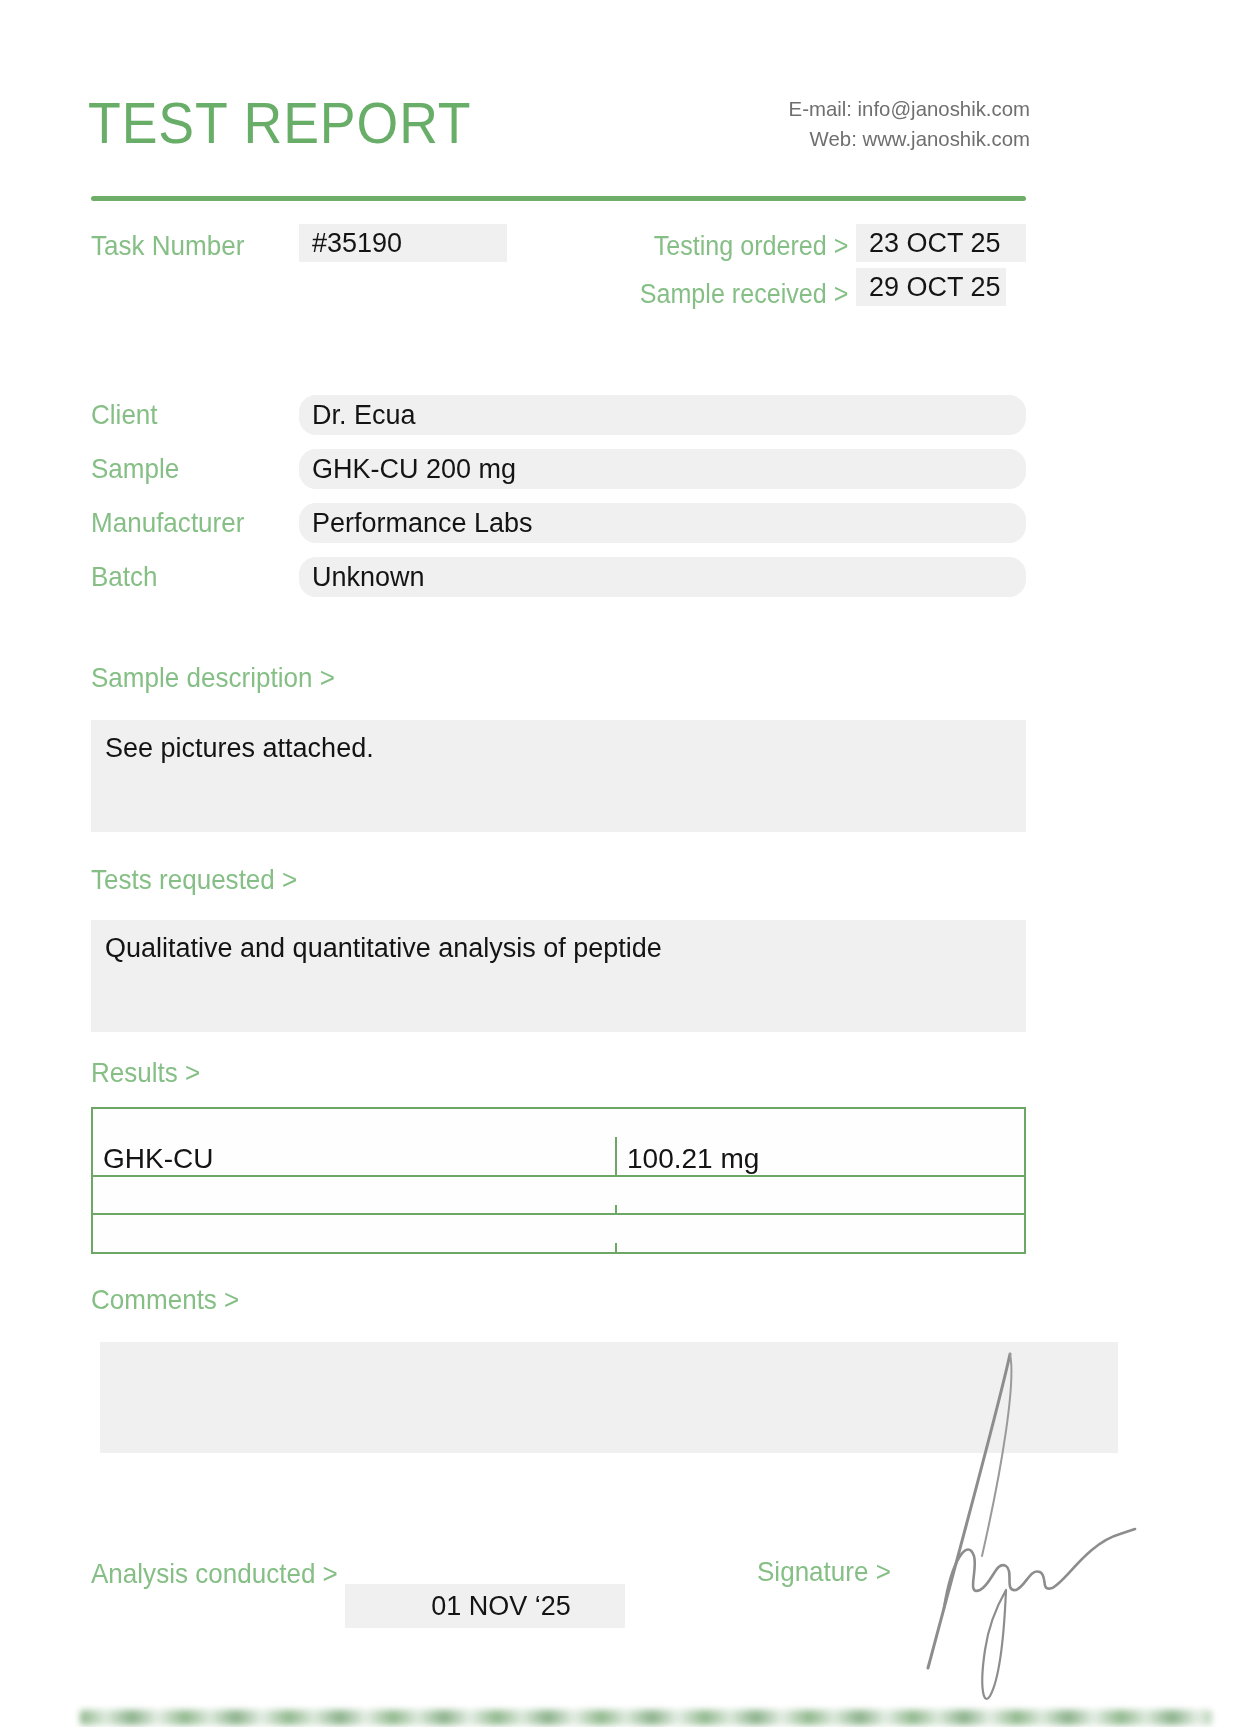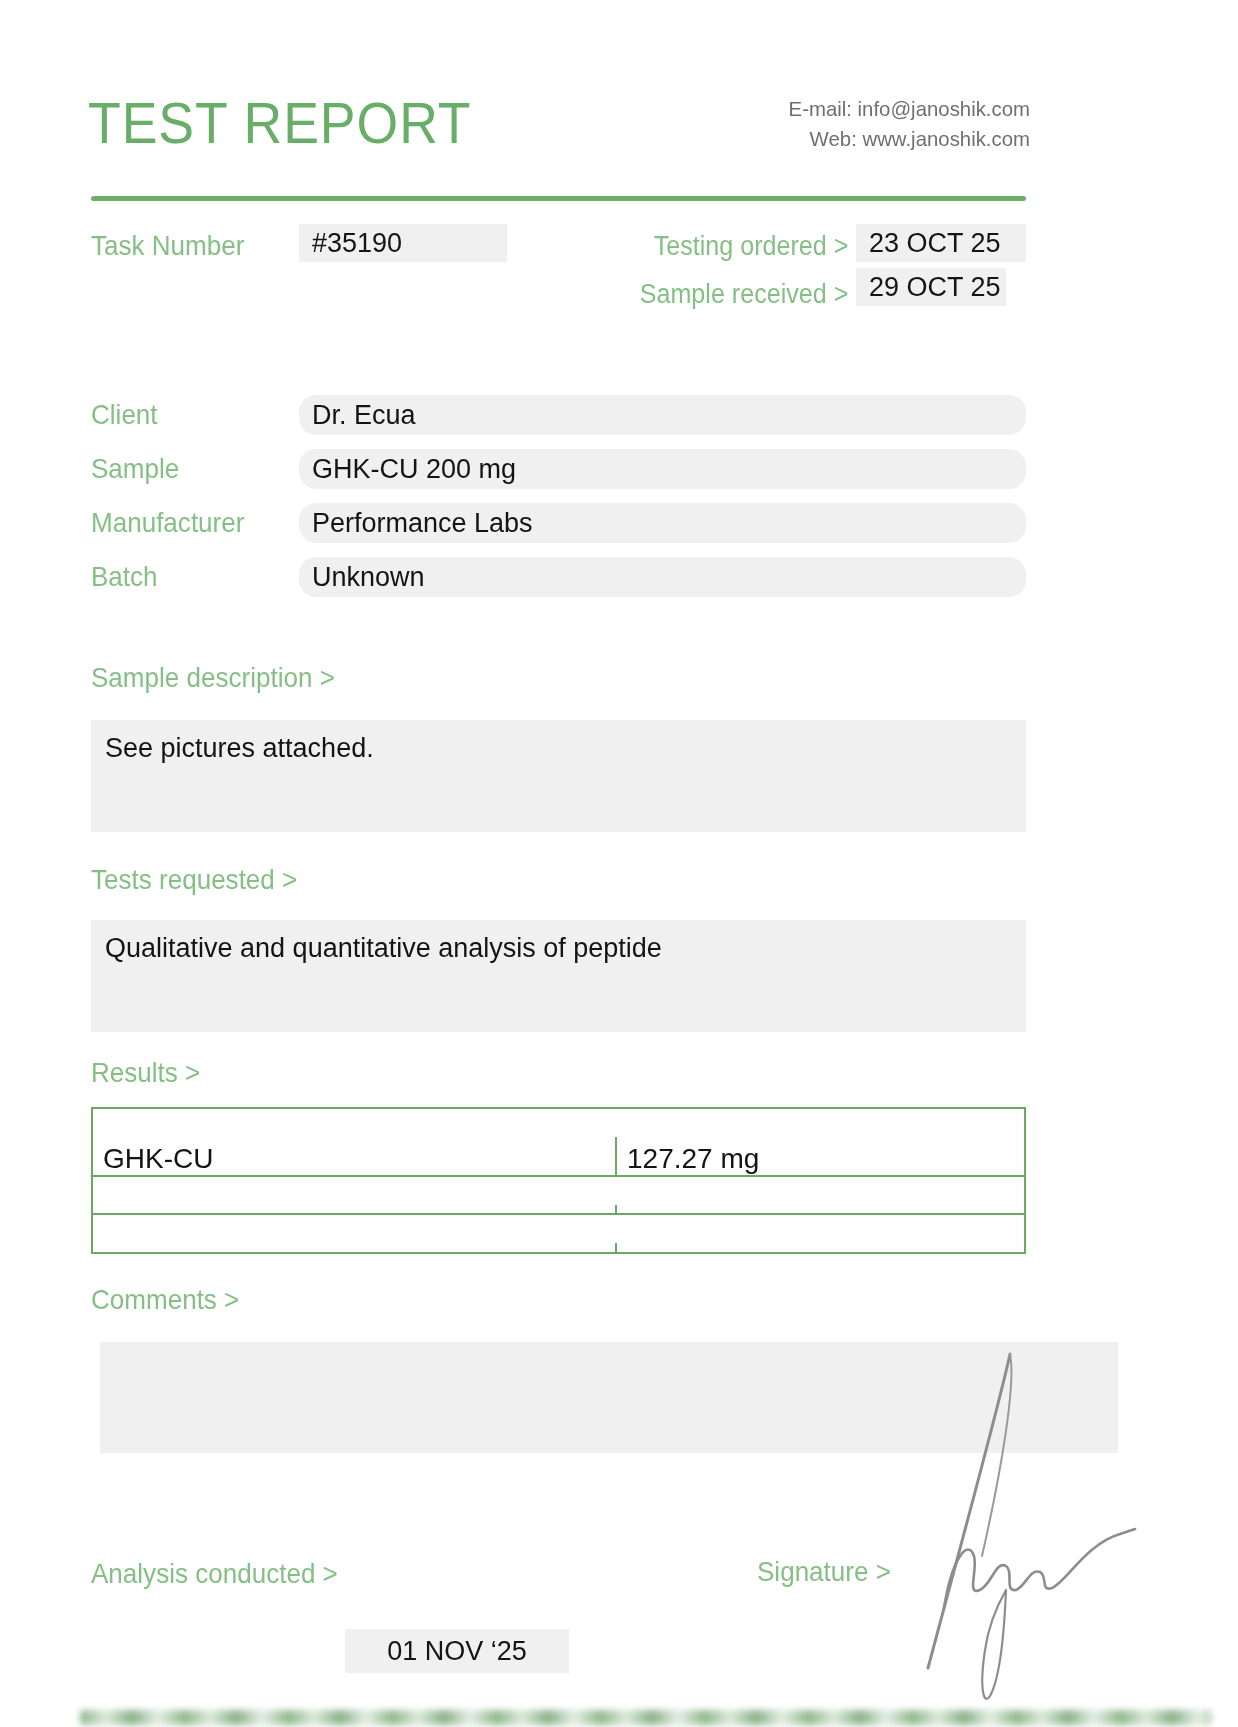--- a/index.html
+++ b/index.html
@@ -53,21 +53,21 @@
     border:2px solid #6ca766; background:#fdfefd;
   }
   .rt-cell { border-right:2px solid #6ca766; border-bottom:2px solid #6ca766;
     font-size:28px; color:#141414; display:flex; align-items:center; padding:6px 0 0 10px; box-sizing:border-box;margin-top:28px; }
   .rt-cell.last-col { border-right:none; }
   .rt-cell.last-row { border-bottom:none; }
 
   .comments-box { left:100px; top:1342px; width:1018px; height:111px; background:#f0f0f0; }
 
   .analysis-label { left:91px; top:1558px; }
-  .analysis-box { left:345px; top:1629px; width:224px; height:44px; line-height:44px; text-align:center; }
+  .analysis-box { left:345px; top:1584px; width:248px; height:44px; line-height:44px; text-align:center;padding-left:32px; }
   .signature-label { left:757px; top:1556px; }
   .signature-svg { left:888px; top:1338px; }
 
   .bottom-blur {
     left:80px; top:1710px; width:1132px; height:15px; border-radius:4px;
     background:repeating-linear-gradient(90deg,
       rgba(106,160,102,0.75) 0px, rgba(160,196,158,0.35) 26px,
       rgba(92,146,92,0.7) 52px, rgba(170,200,168,0.3) 78px,
       rgba(106,160,102,0.7) 104px);
     filter:blur(3px);
@@ -111,21 +111,21 @@
 
   <div class="abs glabel" style="left:91px; top:662px">Sample description &gt;</div>
   <div class="abs vbox bigbox" style="top:720px">See pictures attached.</div>
 
   <div class="abs glabel" style="left:91px; top:864px">Tests requested &gt;</div>
   <div class="abs vbox bigbox" style="top:920px">Qualitative and quantitative analysis of peptide</div>
 
   <div class="abs glabel" style="left:91px; top:1057px">Results &gt;</div>
   <div class="abs results-table">
     <div class="rt-cell">GHK-CU</div>
-    <div class="rt-cell last-col">127.27 mg</div>
+    <div class="rt-cell last-col">100.21 mg</div>
     <div class="rt-cell"></div>
     <div class="rt-cell last-col"></div>
     <div class="rt-cell last-row"></div>
     <div class="rt-cell last-col last-row"></div>
   </div>
 
   <div class="abs glabel" style="left:91px; top:1284px">Comments &gt;</div>
   <div class="abs comments-box"></div>
 
   <div class="abs glabel analysis-label">Analysis conducted &gt;</div>

